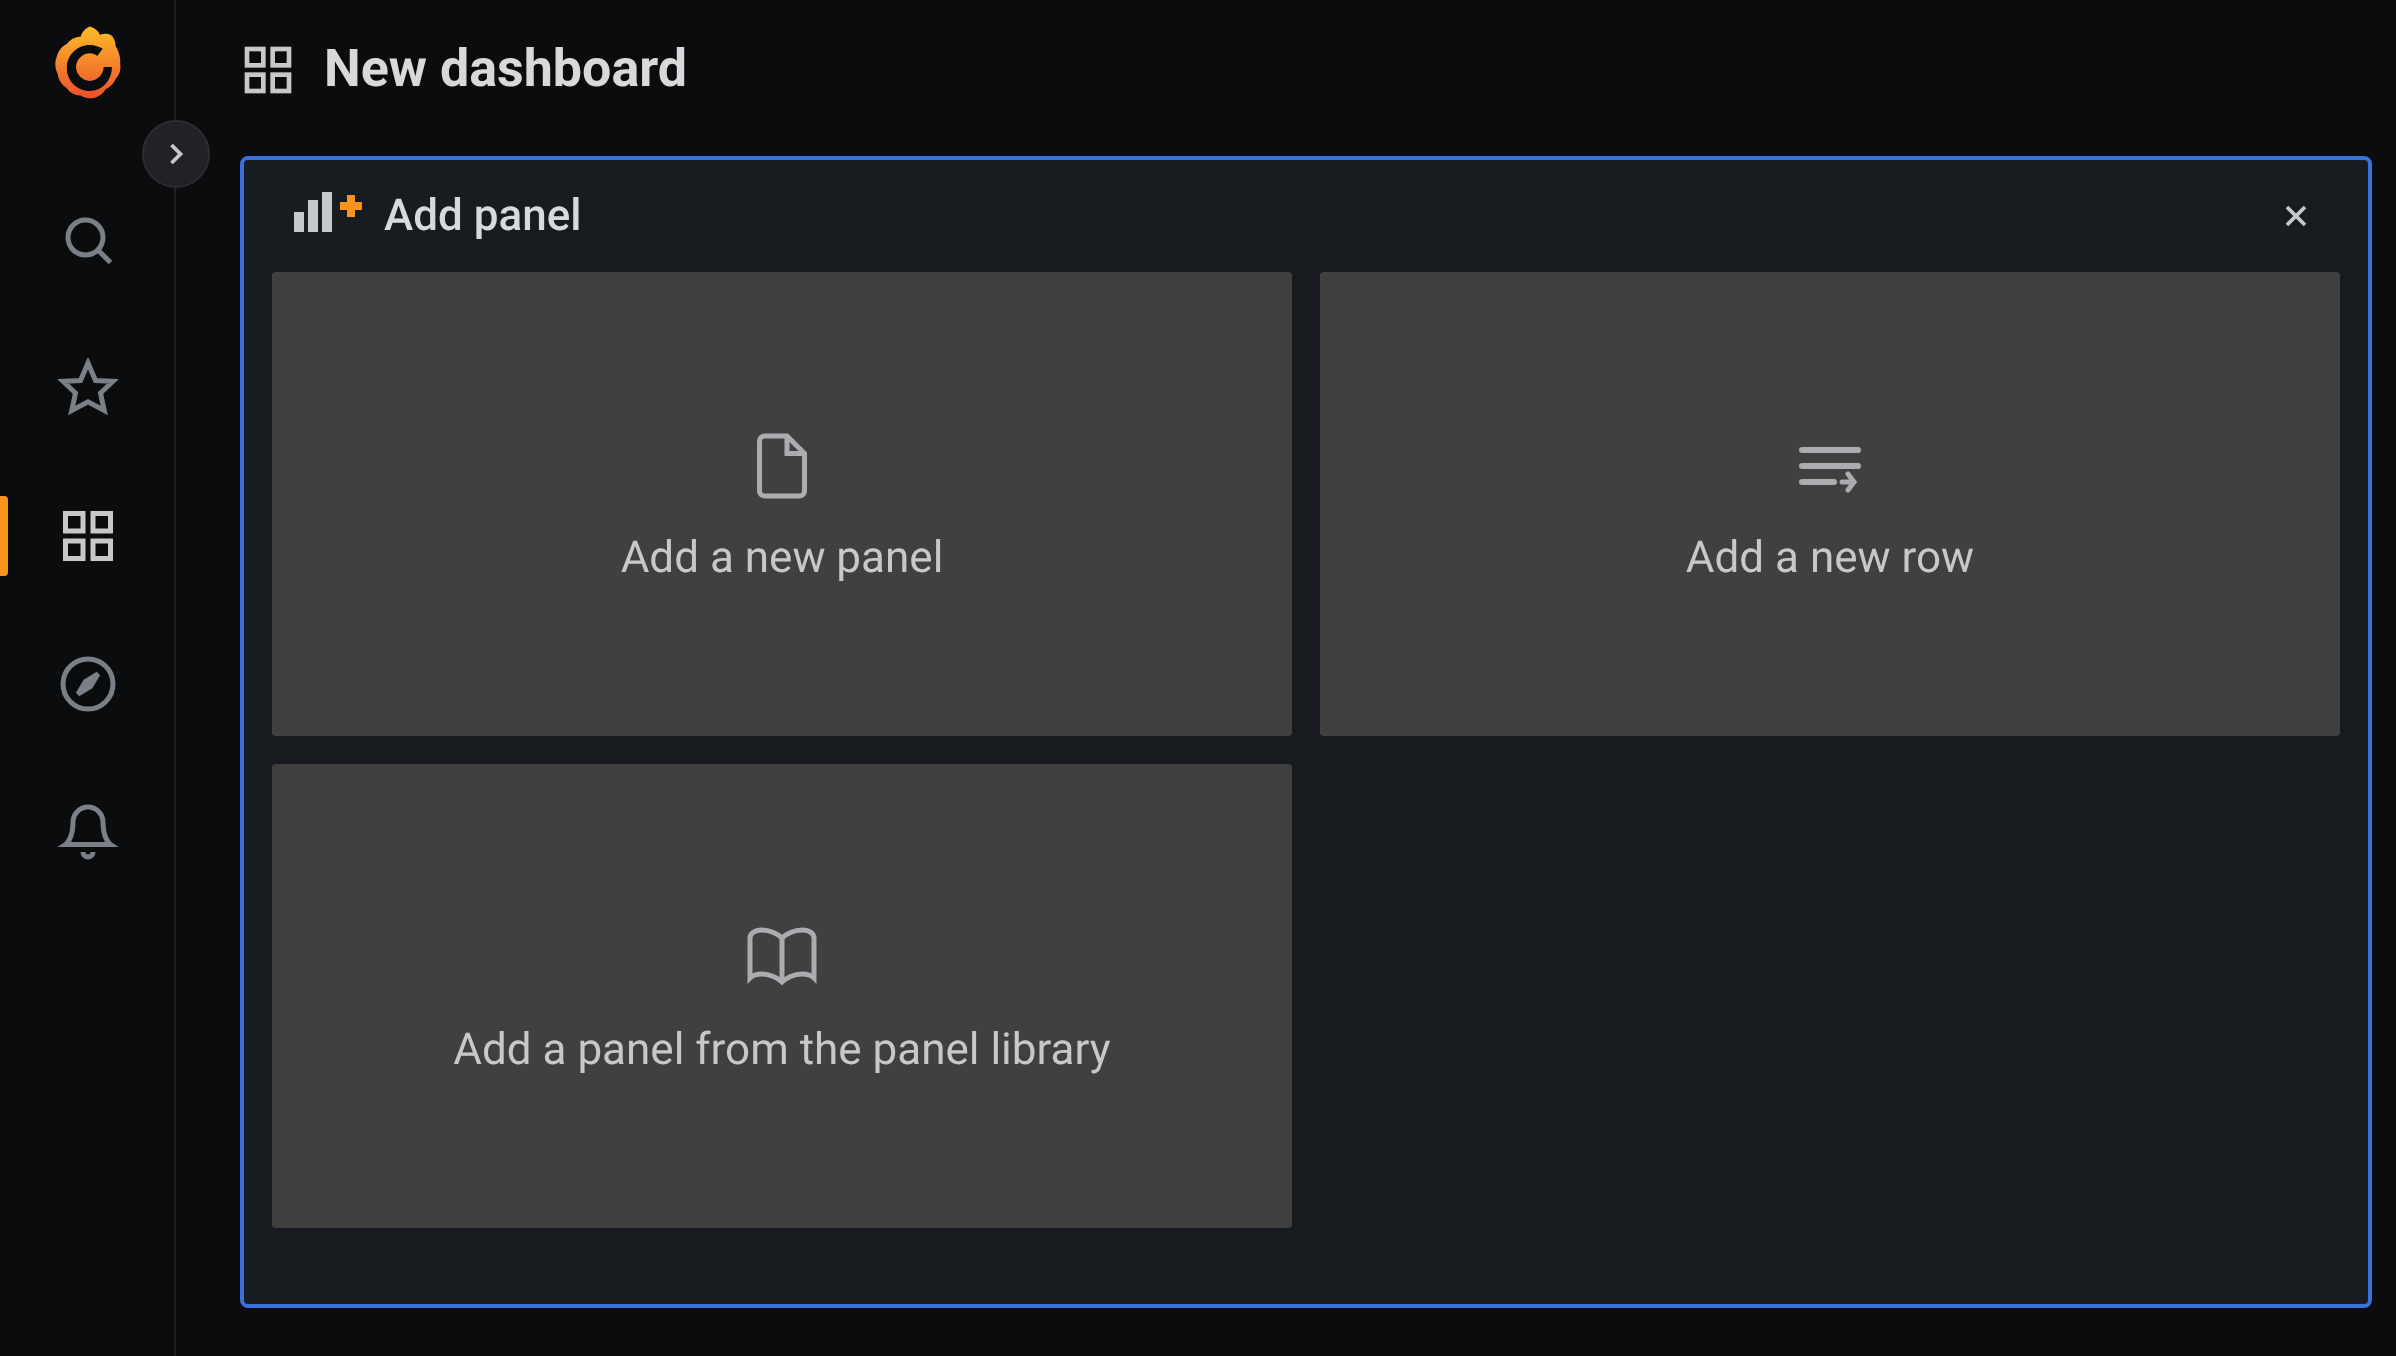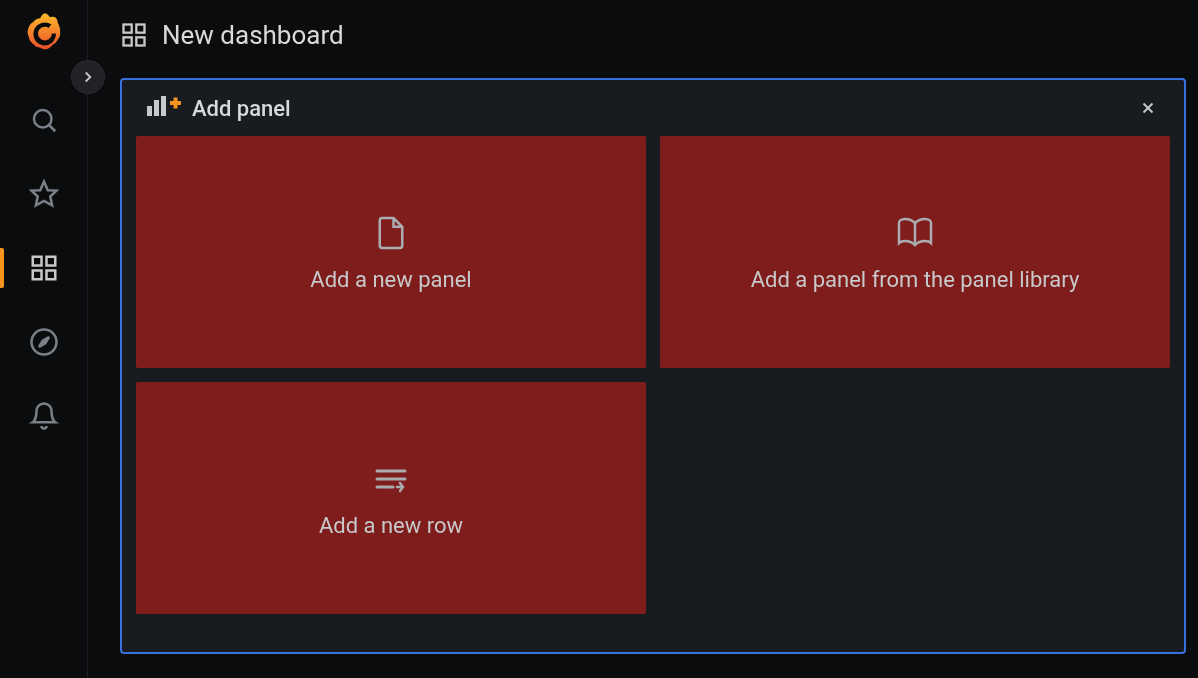--- a/index.html
+++ b/index.html
@@ -84,21 +84,21 @@
     .header-icon {
       width: 28px;
       height: 28px;
       display: flex;
       align-items: center;
       justify-content: center;
     }
     
     .header-title {
       font-size: 26px;
-      font-weight: 400;
+      font-weight: 700;
       color: #d8d9da;
     }
     
     .expand-button {
       position: absolute;
       left: -17px;
       top: 60px;
       width: 34px;
       height: 34px;
       border-radius: 50%;
@@ -152,21 +152,21 @@
     }
     
     .option-grid {
       display: grid;
       grid-template-columns: 1fr 1fr;
       gap: 14px;
       padding: 0 14px 14px 14px;
     }
     
     .option-box {
-      background: #7f1d1d;
+      background: #404040;
       border-radius: 2px;
       height: 232px;
       display: flex;
       flex-direction: column;
       align-items: center;
       justify-content: center;
       gap: 14px;
       cursor: pointer;
     }
     
@@ -290,35 +290,35 @@
             <svg width="30" height="36" viewBox="0 0 24 28" fill="none" stroke="#aaacb0" stroke-width="2">
               <path d="M14 2H5a2 2 0 0 0-2 2v20a2 2 0 0 0 2 2h14a2 2 0 0 0 2-2V9z"></path>
               <polyline points="14 2 14 9 21 9"></polyline>
             </svg>
           </div>
           <div class="option-label">Add a new panel</div>
         </div>
 
         <div class="option-box">
           <div class="option-icon">
-            <svg width="40" height="32" viewBox="0 0 40 32" fill="none" stroke="#aaacb0" stroke-width="2.5">
-              <path d="M4 6c0-2 2-4 6-4s8 2 10 4c2-2 6-4 10-4s6 2 6 4v20c0 0-2-2-6-2s-8 2-10 4c-2-2-6-4-10-4s-6 2-6 2V6z"></path>
-              <line x1="20" y1="6" x2="20" y2="28"></line>
-            </svg>
-          </div>
-          <div class="option-label">Add a panel from the panel library</div>
-        </div>
-
-        <div class="option-box">
-          <div class="option-icon">
             <svg width="36" height="28" viewBox="0 0 36 28" fill="none" stroke="#aaacb0" stroke-width="3" stroke-linecap="round">
               <line x1="4" y1="6" x2="32" y2="6"></line>
               <line x1="4" y1="14" x2="32" y2="14"></line>
               <line x1="4" y1="22" x2="20" y2="22"></line>
               <path d="M24 22 L30 22 M27 18 L30 22 L27 26" stroke-width="2.5"></path>
             </svg>
           </div>
           <div class="option-label">Add a new row</div>
         </div>
+
+        <div class="option-box">
+          <div class="option-icon">
+            <svg width="40" height="32" viewBox="0 0 40 32" fill="none" stroke="#aaacb0" stroke-width="2.5">
+              <path d="M4 6c0-2 2-4 6-4s8 2 10 4c2-2 6-4 10-4s6 2 6 4v20c0 0-2-2-6-2s-8 2-10 4c-2-2-6-4-10-4s-6 2-6 2V6z"></path>
+              <line x1="20" y1="6" x2="20" y2="28"></line>
+            </svg>
+          </div>
+          <div class="option-label">Add a panel from the panel library</div>
+        </div>
       </div>
     </div>
   </div>
 </div>
 
 </body></html>

